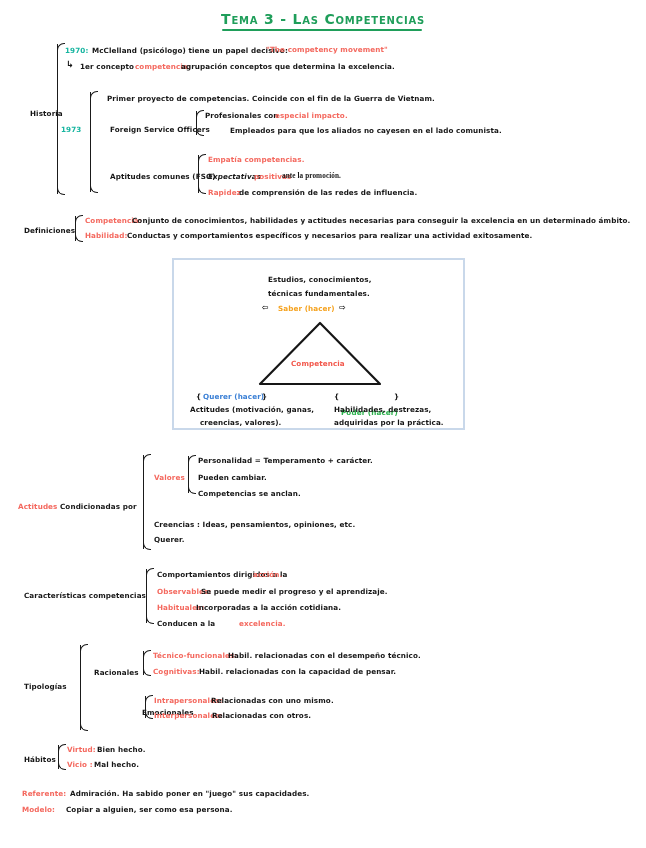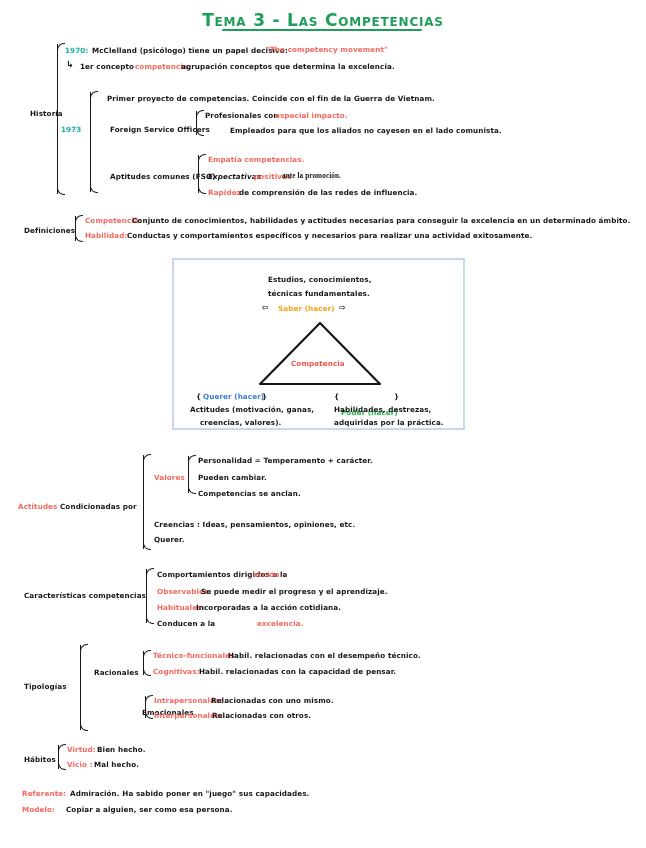--- a/index.html
+++ b/index.html
@@ -22,21 +22,21 @@
   .c-gdark{color:#2bb24c;}
 
   
   .hw{font-family:"DejaVu Sans","Liberation Sans",sans-serif;font-weight:700;
       letter-spacing:.1px;font-size:7.2px;}
   .hw-l{font-size:8.6px;font-weight:700;}
 
   
   #title{
     left:0;right:0;top:12px;text-align:center;
-    font-size:17px;font-weight:700;letter-spacing:.8px;
+    font-size:14px;font-weight:700;letter-spacing:.8px;
     font-variant:small-caps;
   }
   #title-rule{position:absolute;left:222px;top:29px;width:200px;height:1.6px;background:#1f9e5a;border-radius:2px;}
 
   
   .vrule{position:absolute;border-left:1.3px solid #1a1a1a;}
   .vrule::before,.vrule::after{
     content:"";position:absolute;left:-1.3px;width:7px;height:7px;
     border-left:1.3px solid #1a1a1a;
   }
@@ -151,21 +151,21 @@
   <div class="t hw c-black" style="left:157px;top:571px;">Comportamientos dirigidos a la </div>
   <div class="t hw c-red" style="left:253px;top:571px;">acción.</div>
 
   <div class="t hw c-red" style="left:157px;top:588px;">Observables:</div>
   <div class="t hw c-black" style="left:201px;top:588px;"> Se puede medir el progreso y el aprendizaje.</div>
 
   <div class="t hw c-red" style="left:157px;top:604px;">Habituales:</div>
   <div class="t hw c-black" style="left:196px;top:604px;"> Incorporadas a la acción cotidiana.</div>
 
   <div class="t hw c-black" style="left:157px;top:620px;">Conducen a la </div>
-  <div class="t hw c-red" style="left:225px;top:620px;padding-left:32px;">excelencia.</div>
+  <div class="t hw c-red" style="left:207px;top:620px;padding-left:32px;">excelencia.</div>
 
   <div class="t hw c-black" style="left:24px;top:683px;">Tipologías</div>
   <div class="vrule" style="left:80px;top:645px;height:85px;"></div>
 
   <div class="t hw c-black" style="left:94px;top:669px;">Racionales</div>
   <div class="vrule" style="left:143px;top:651px;height:24px;"></div>
   <div class="t hw c-red" style="left:153px;top:652px;">Técnico-funcionales:</div>
   <div class="t hw c-black" style="left:228px;top:652px;"> Habil. relacionadas con el desempeño técnico.</div>
   <div class="t hw c-red" style="left:153px;top:668px;">Cognitivas:</div>
   <div class="t hw c-black" style="left:199px;top:668px;"> Habil. relacionadas con la capacidad de pensar.</div>

